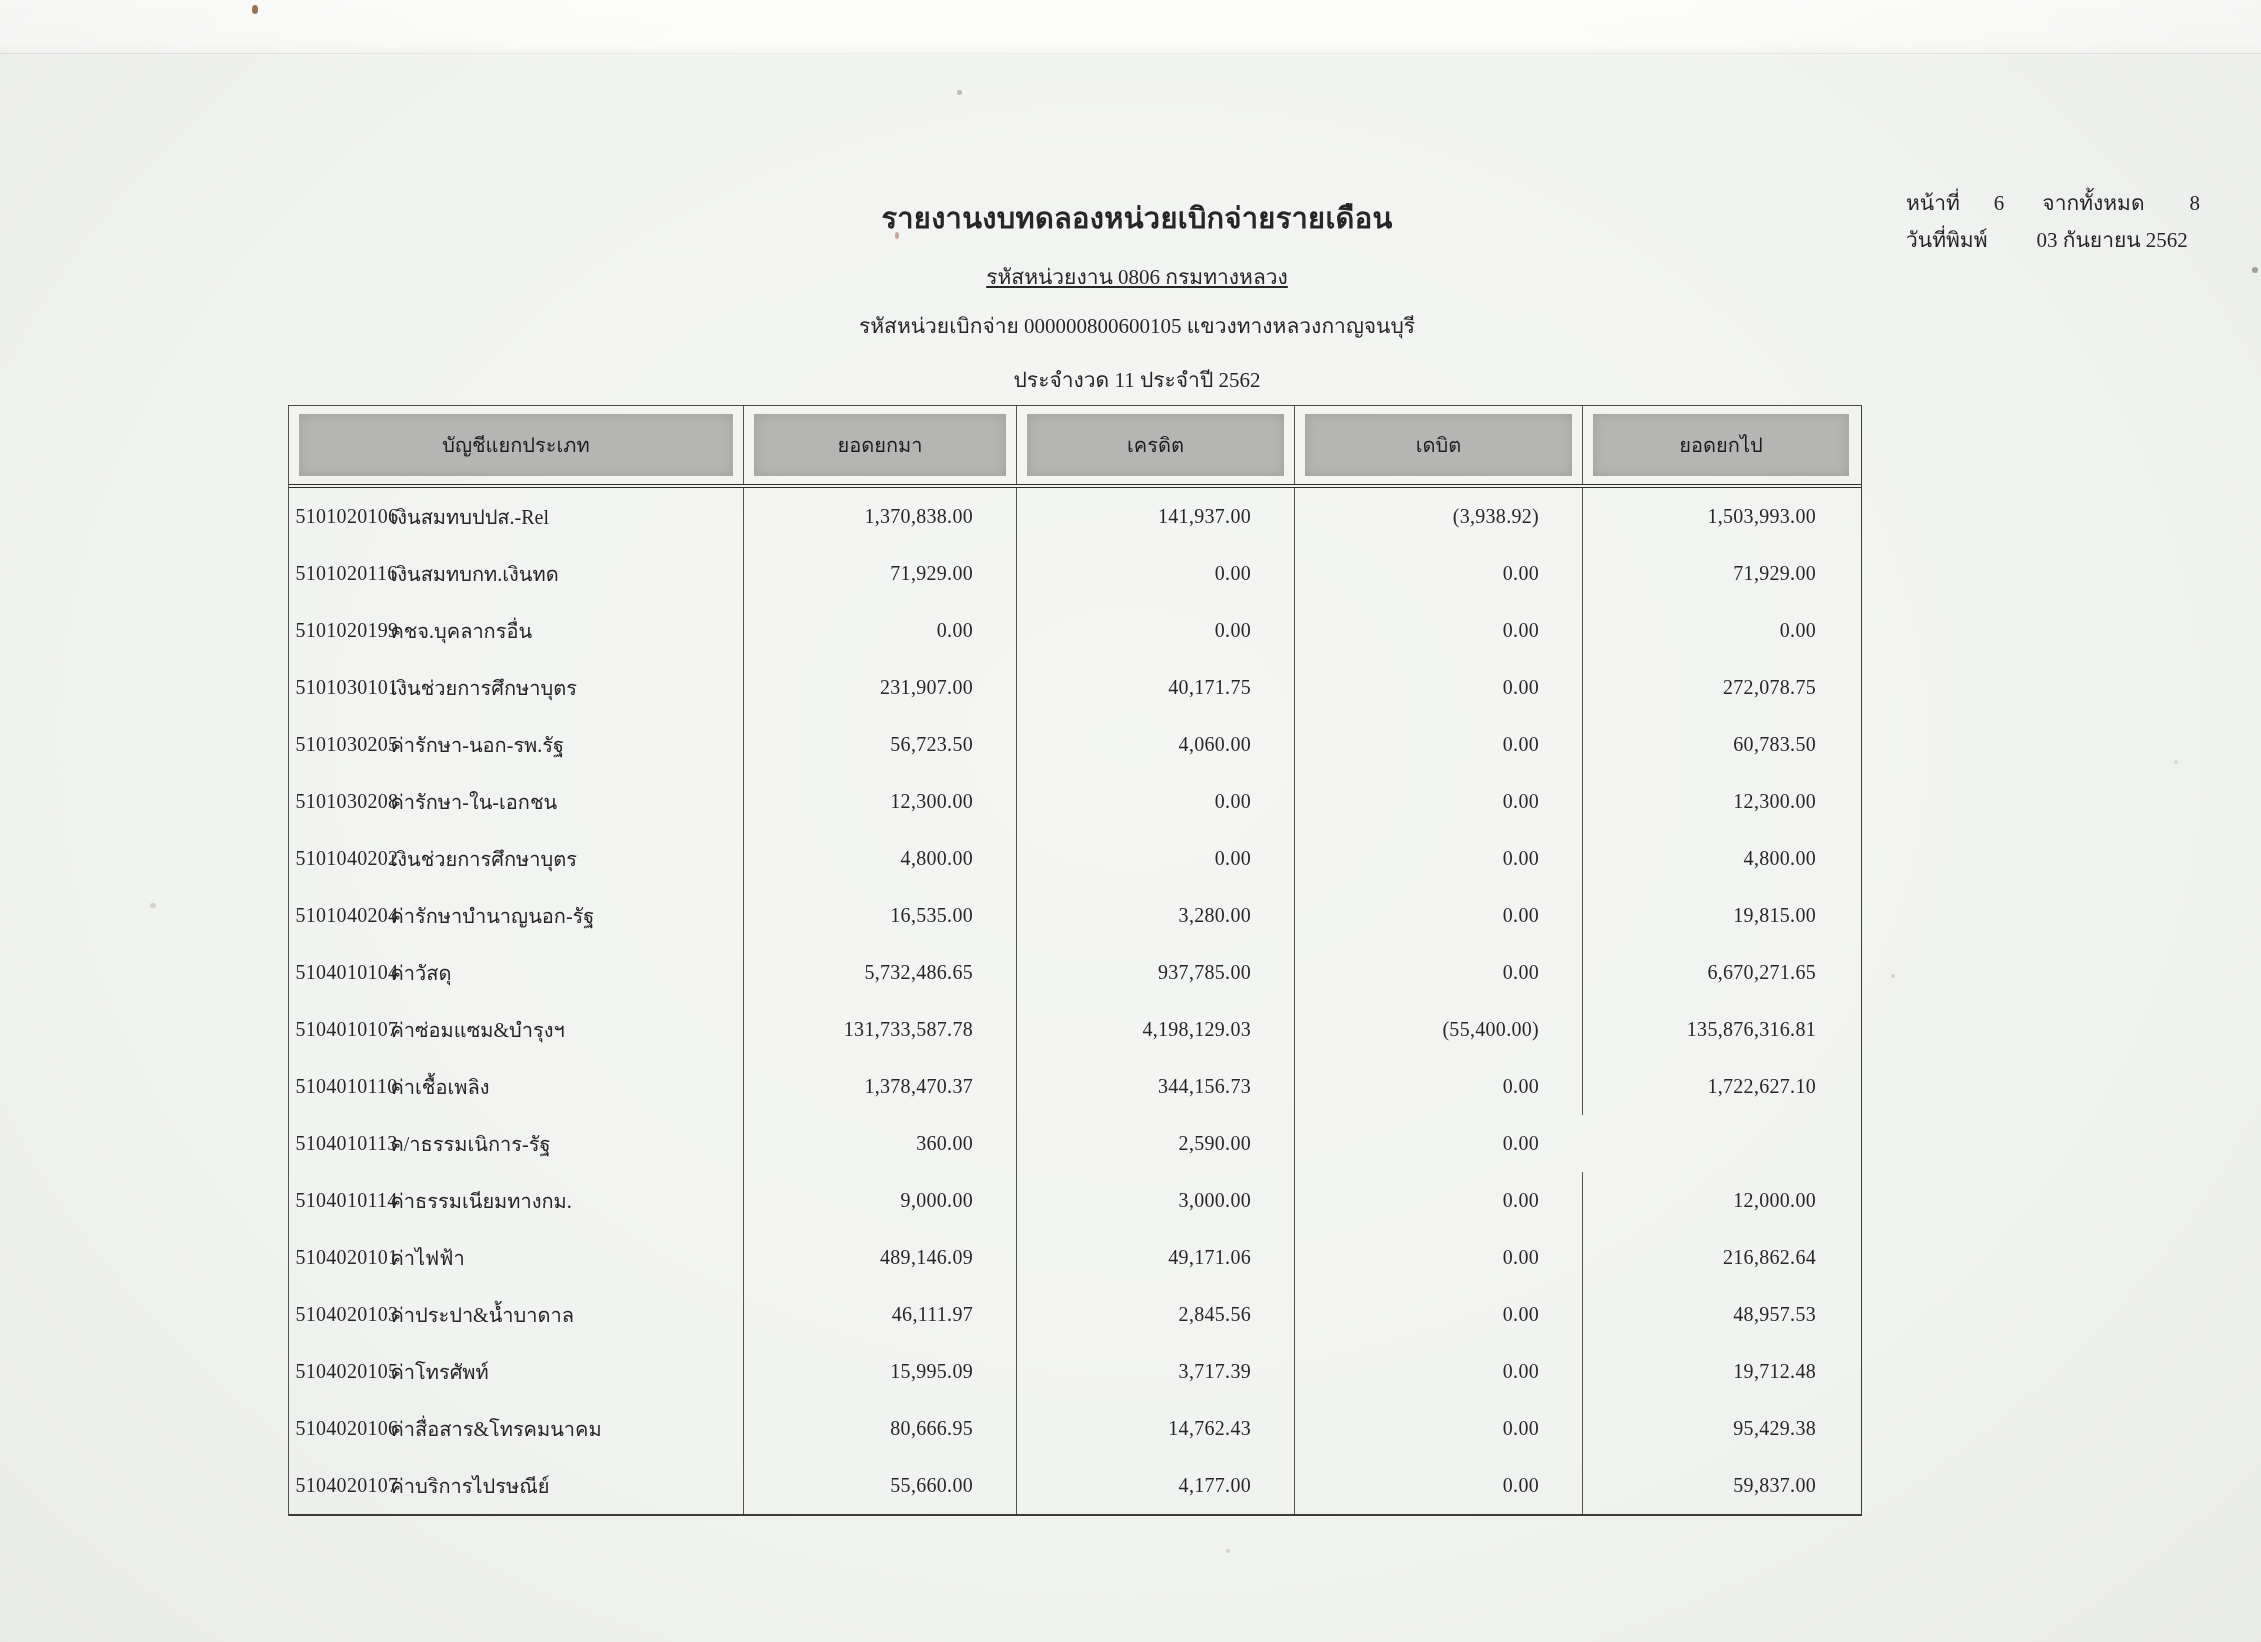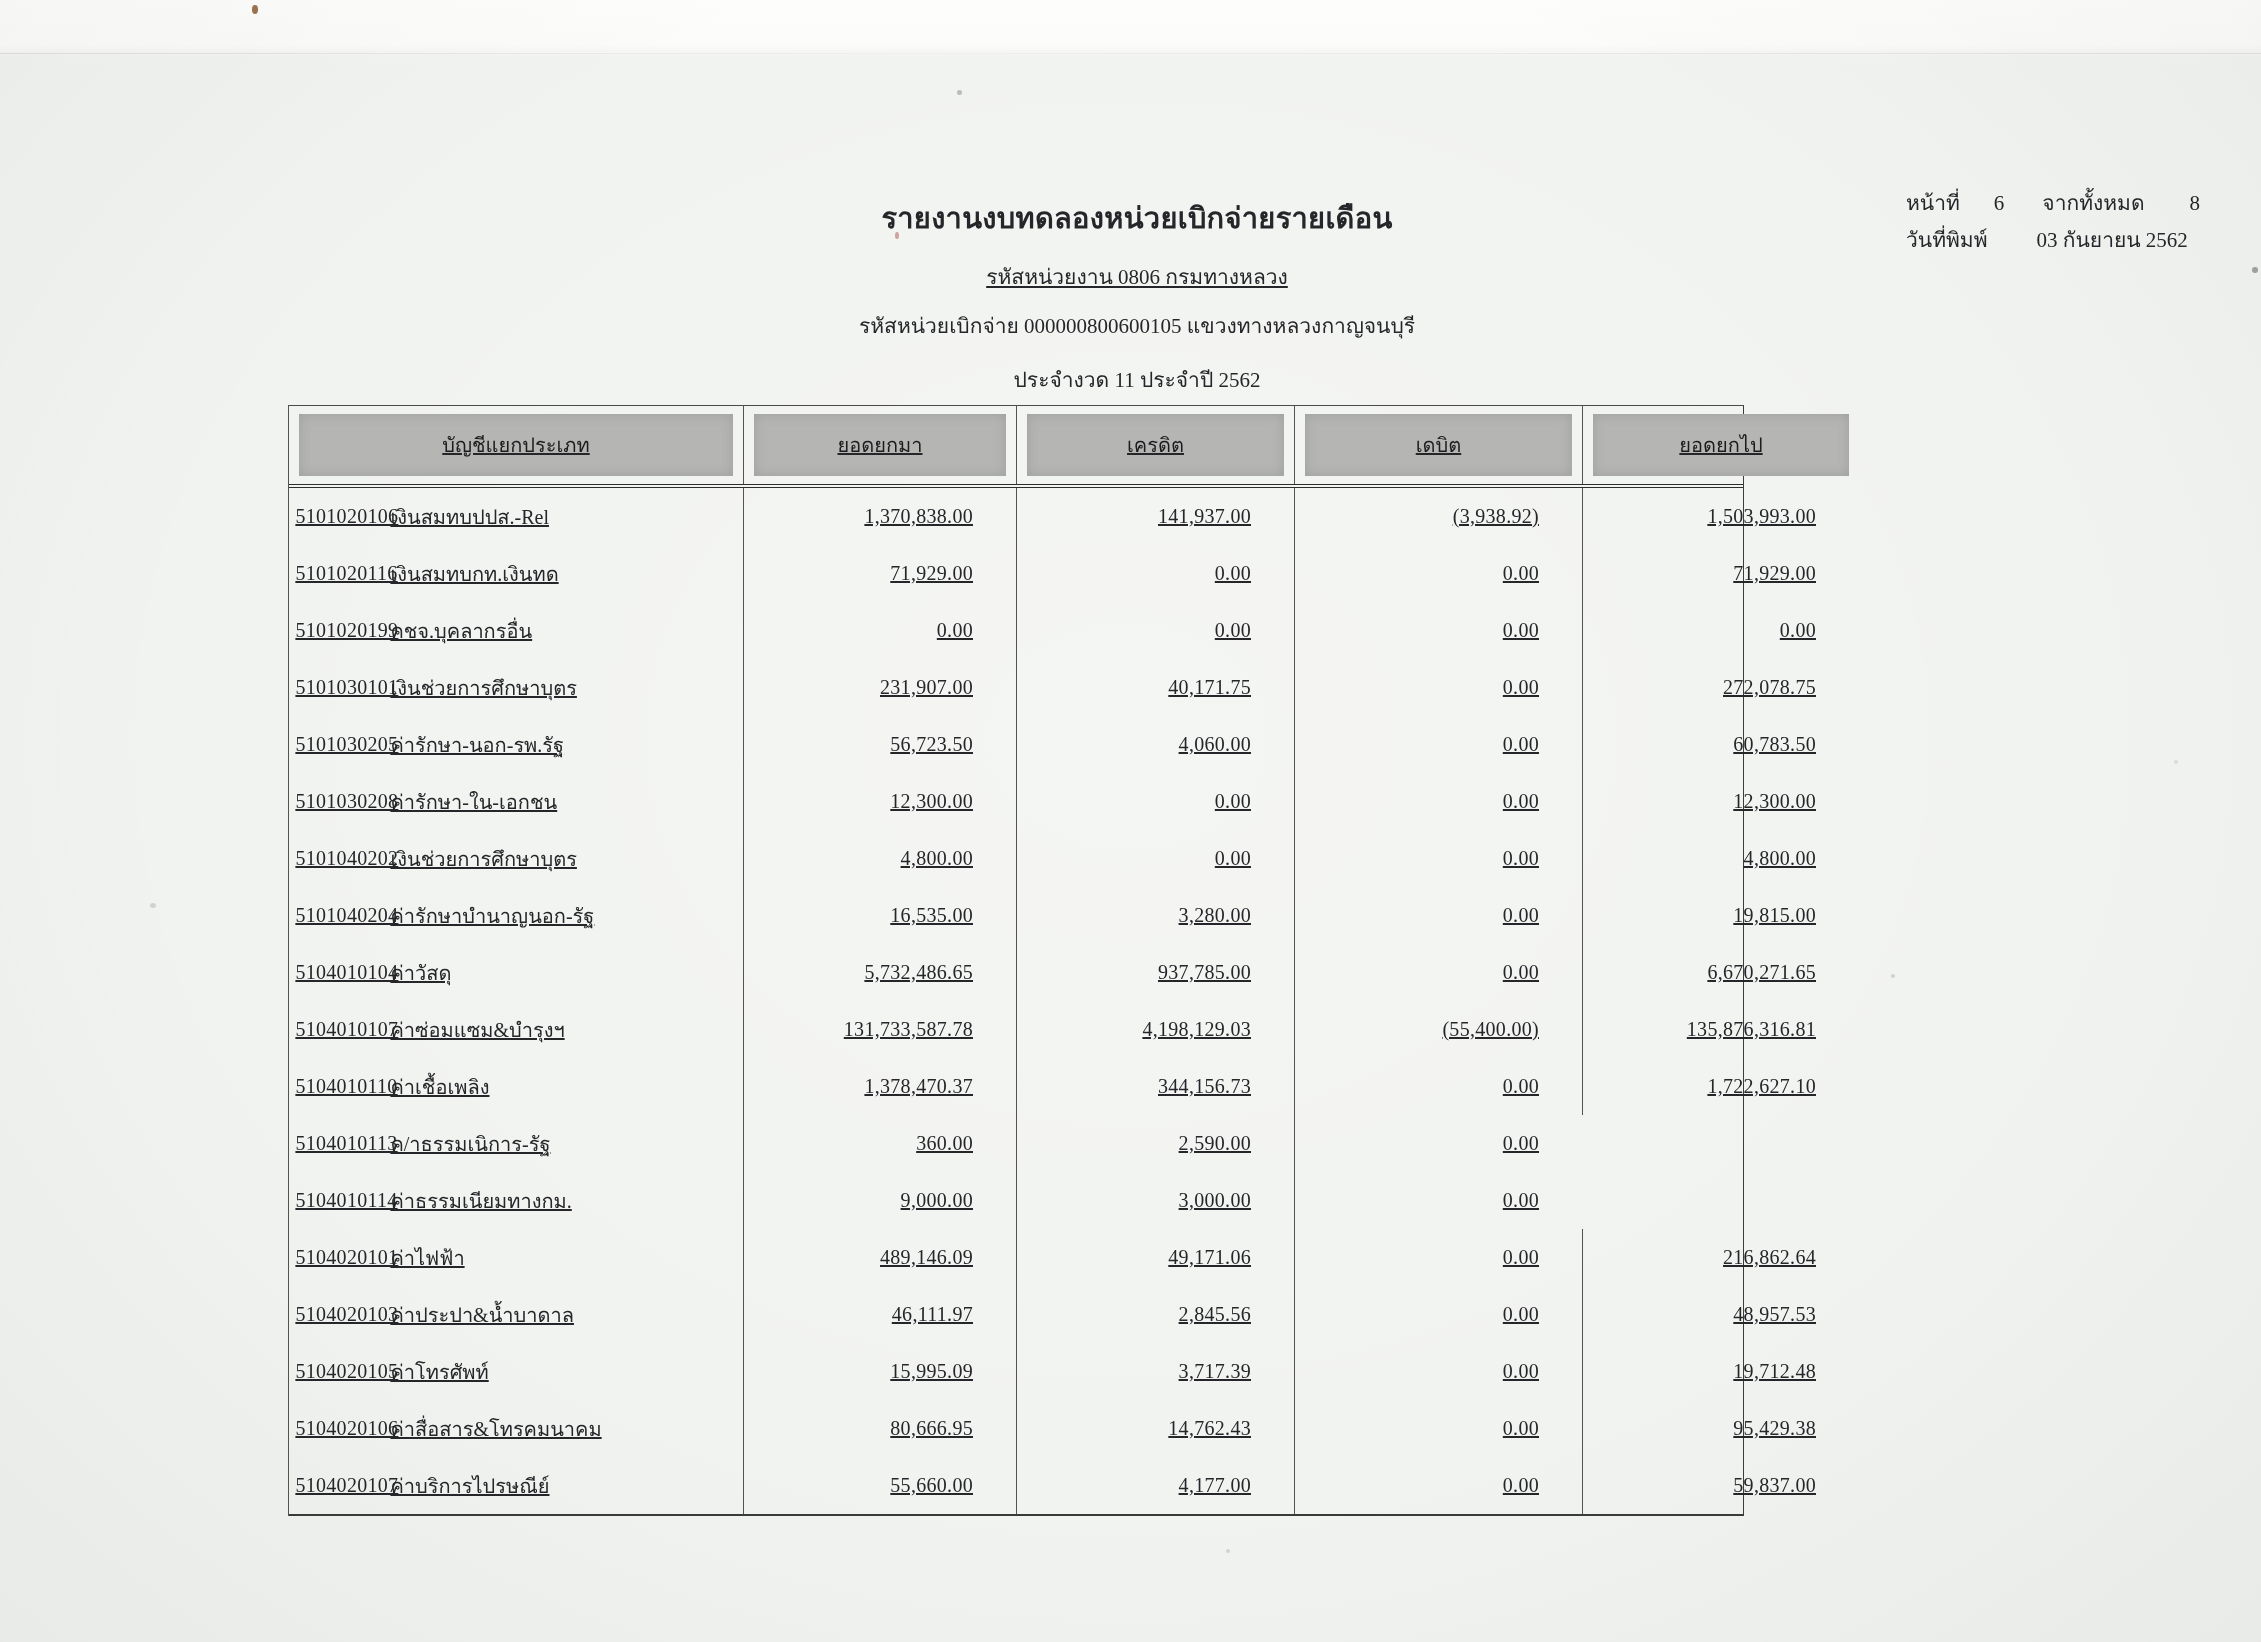--- a/index.html
+++ b/index.html
@@ -46,27 +46,26 @@
     position:absolute;left:644px;top:195px;width:986px;
     text-align:center;white-space:nowrap;
   }
   .report-title{font-size:29px;font-weight:bold;margin-bottom:19.3px;letter-spacing:0.3px;}
   .report-sub{font-size:21px;}
   .sub1{margin-bottom:16px;text-decoration:underline;}
   .sub2{margin-bottom:20.6px;}
 
   
   .trial-table{
-    position:absolute;left:288px;top:405px;width:1456px;
+    position:absolute;left:288px;top:405px;width:1574px;
     border-top:1.3px solid #4a4a48;
     border-left:1.3px solid #54544f;
     border-right:1.9px solid #3c3c3a;
     box-sizing:border-box;
     background:transparent;
-    text-decoration:underline;
   }
   .thead{
     display:grid;grid-template-columns:454px 273px 278px 288px 277px;
     height:82px;
     border-bottom:4.5px double #2e2e2c;
     box-sizing:border-box;
   }
   .hcell{
     display:flex;align-items:center;justify-content:center;
     padding:8.4px 10.3px;box-sizing:border-box;
@@ -272,20 +271,21 @@
         <div class="cell num">0.00</div>
       </div>
         <div class="trow">
         <div class="cell acct-cell">
           <span class="code">5104010114</span>
           <span class="acct-name">ค่าธรรมเนียมทางกม.</span>
         </div>
         <div class="cell num">9,000.00</div>
         <div class="cell num">3,000.00</div>
         <div class="cell num">0.00</div>
+        <div class="cell num">12,000.00</div>
       </div>
         <div class="trow">
         <div class="cell acct-cell">
           <span class="code">5104020101</span>
           <span class="acct-name">ค่าไฟฟ้า</span>
         </div>
         <div class="cell num">489,146.09</div>
         <div class="cell num">49,171.06</div>
         <div class="cell num">0.00</div>
         <div class="cell num">216,862.64</div>

